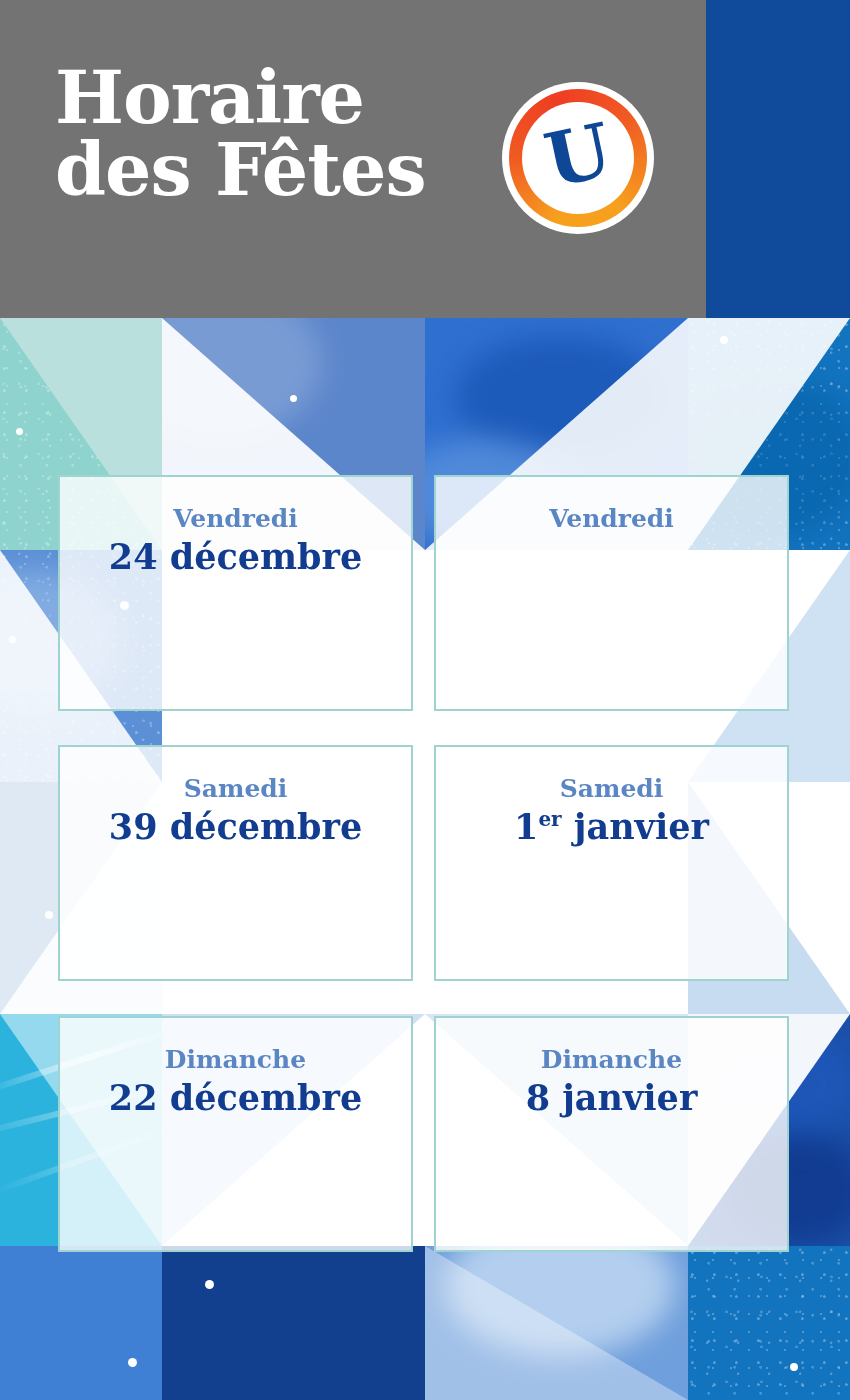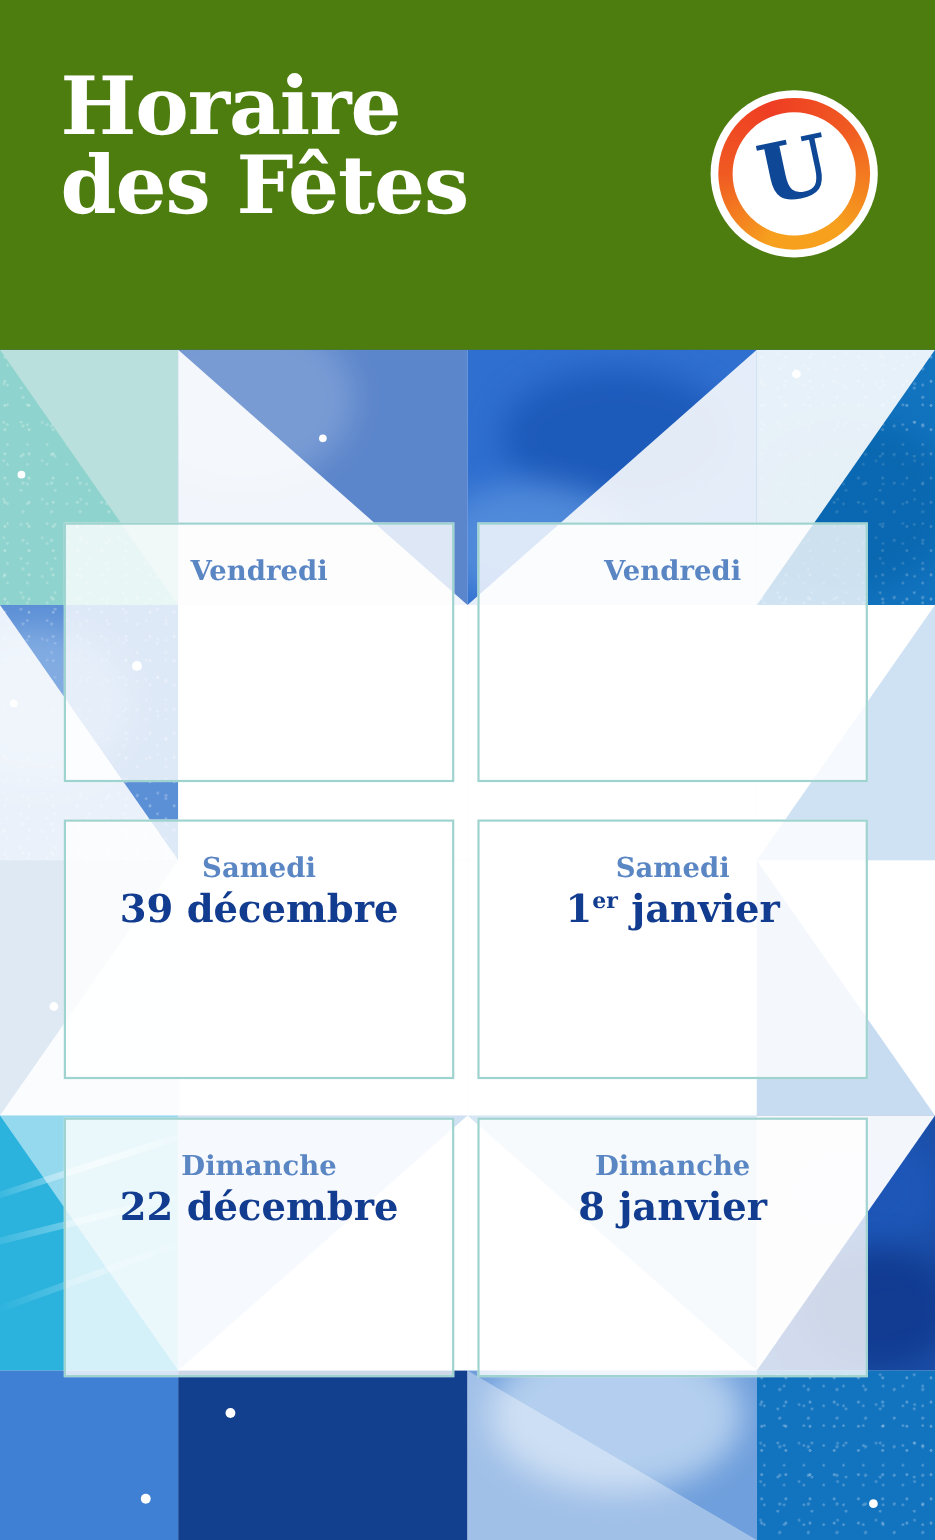--- a/index.html
+++ b/index.html
@@ -6,22 +6,22 @@
   html,body { width:850px; height:1400px; }
   body {
     font-family: "Liberation Serif", serif;
     background:#0f4a9b;
     position:relative;
     overflow:hidden;
   }
 
   
   .header {
-    position:absolute; left:0; top:0; width:850px; height:318px;
-    background:#4d7c0f;
+    position:absolute; left:0; top:0; width:706px; height:318px;
+    background:#737373;
     z-index:10;
   }
   .title {
     position:absolute; left:55px; top:62px;
     color:#ffffff;
     font-family:"DejaVu Serif", serif;
     font-weight:bold;
     font-size:73px;
     line-height:0.98;
     letter-spacing:-1px;
@@ -235,20 +235,21 @@
   <div class="dot" style="left:45px;top:593px;width:8px;height:8px;"></div>
   <div class="dot" style="left:205px;top:962px;width:9px;height:9px;"></div>
   <div class="dot" style="left:128px;top:1040px;width:9px;height:9px;"></div>
   <div class="dot" style="left:790px;top:1045px;width:8px;height:8px;"></div>
 </div>
 
 <div class="cards">
 
   <div class="card c-l r-1">
     <div class="day">Vendredi</div>
+    <div class="date">24 décembre</div>
   </div>
 
   <div class="card c-r r-1">
     <div class="day">Vendredi</div>
   </div>
 
   <div class="card c-l r-2">
     <div class="day">Samedi</div>
     <div class="date">39 décembre</div>
   </div>

